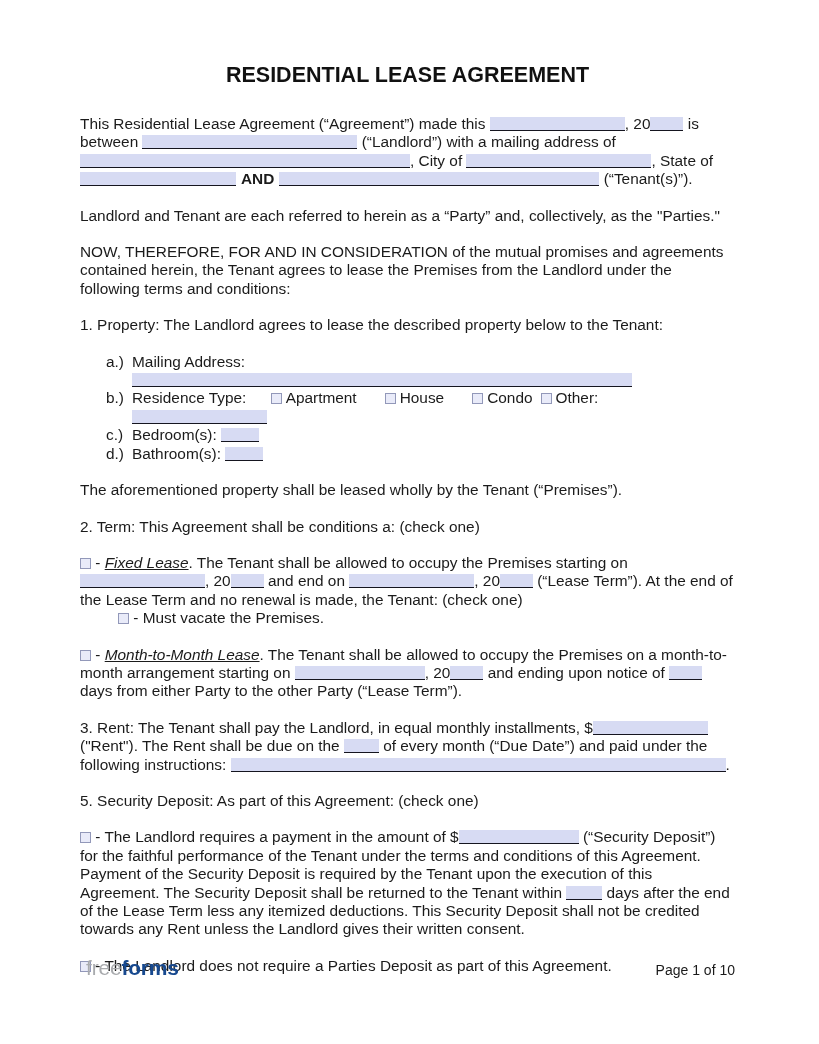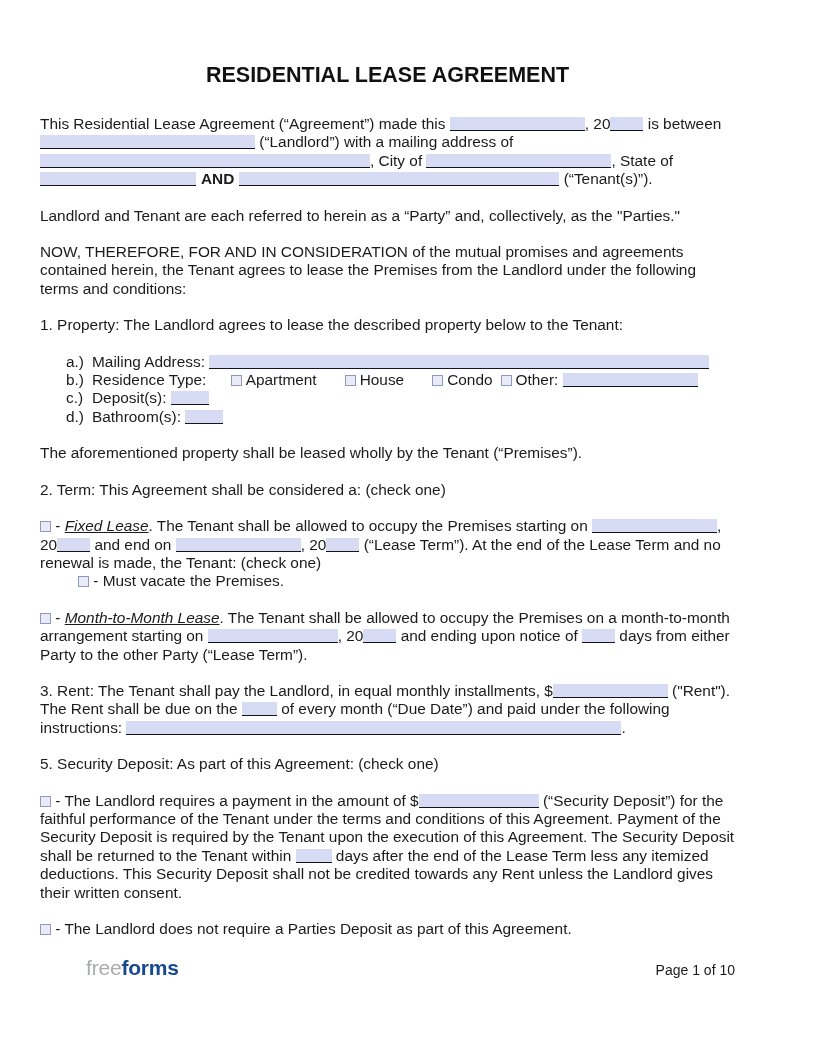--- a/index.html
+++ b/index.html
@@ -1,21 +1,21 @@
 <!DOCTYPE html>
 <html><head>
 <meta charset="utf-8">
 <style>
   * { margin:0; padding:0; box-sizing:border-box; }
   html,body { background:#ffffff; }
   .page {
     position:relative;
     width:819px; height:1044px;
     background:#ffffff;
-    padding:62px 84px 0 40px;
+    padding:62px 84px 0 80px;
     font-family:"Liberation Sans", sans-serif;
     font-size:15.4px; line-height:18.4px;
     color:#1b1b1b;
     overflow:hidden;
   }
   .title {
     font-size:21.5px; line-height:26px; font-weight:bold;
     text-align:center; color:#111;
     margin:0 0 27px 0;
     font-family:"Liberation Sans", sans-serif;
@@ -82,31 +82,31 @@
     <div class="li">
       <span class="marker">a.)</span>
       <span class="li-body"><span>Mailing Address: </span><span class="field w500"></span></span>
     </div>
     <div class="li">
       <span class="marker">b.)</span>
       <span class="li-body"><span>Residence Type: </span><span class="rt-opt"><span class="cb opt-cb"></span><span>Apartment</span></span><span class="rt-opt"><span class="cb opt-cb"></span><span>House</span></span><span class="rt-opt"><span class="cb opt-cb"></span><span>Condo</span></span><span class="cb opt-cb"></span><span>Other: </span><span class="field w135"></span></span>
     </div>
     <div class="li">
       <span class="marker">c.)</span>
-      <span class="li-body"><span>Deposit(s): </span><span class="field w38"></span></span>
+      <span class="li-body"><span>Bedroom(s): </span><span class="field w38"></span></span>
     </div>
     <div class="li">
       <span class="marker">d.)</span>
       <span class="li-body"><span>Bathroom(s): </span><span class="field w38"></span></span>
     </div>
   </div>
 
   <p class="para">The aforementioned property shall be leased wholly by the Tenant (“Premises”).</p>
 
-  <p class="para"><b class="sec">2. Term</b><span>: This Agreement shall be considered a: (check one)</span></p>
+  <p class="para"><b class="sec">2. Term</b><span>: This Agreement shall be conditions a: (check one)</span></p>
 
   <p class="para tight"><span class="cb"></span><span> - </span><span class="lease-label">Fixed Lease</span><span>. The Tenant shall be allowed to occupy the Premises starting on </span><span class="field w125"></span><span>, 20</span><span class="field w33"></span><span> and end on </span><span class="field w125"></span><span>, 20</span><span class="field w33"></span><span> (“Lease Term”). At the end of the Lease Term and no renewal is made, the Tenant: (check one)</span></p>
 
   <div class="sub-options">
     <p class="sub-option"><span class="cb"></span><span> - Must vacate the Premises.</span></p>
   </div>
 
   <p class="para"><span class="cb"></span><span> - </span><span class="lease-label">Month-to-Month Lease</span><span>. The Tenant shall be allowed to occupy the Premises on a month-to-month arrangement starting on </span><span class="field w130"></span><span>, 20</span><span class="field w33"></span><span> and ending upon notice of </span><span class="field w33"></span><span> days from either Party to the other Party (“Lease Term”).</span></p>
 
   <p class="para"><b class="sec">3. Rent</b><span>: The Tenant shall pay the Landlord, in equal monthly installments, $</span><span class="field w115"></span><span> ("Rent"). The Rent shall be due on the </span><span class="field w35"></span><span> of every month (“Due Date”) and paid under the following instructions: </span><span class="field w495"></span><span>.</span></p>

